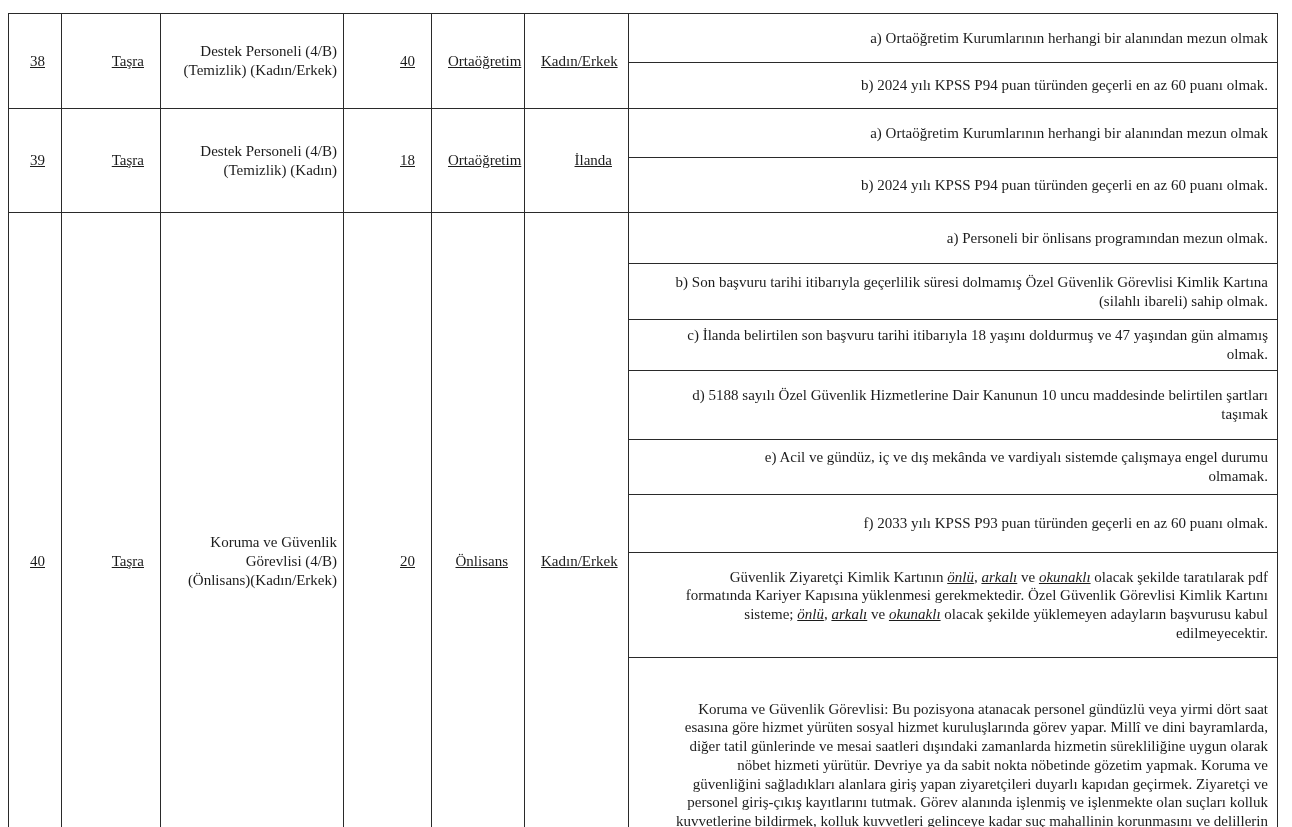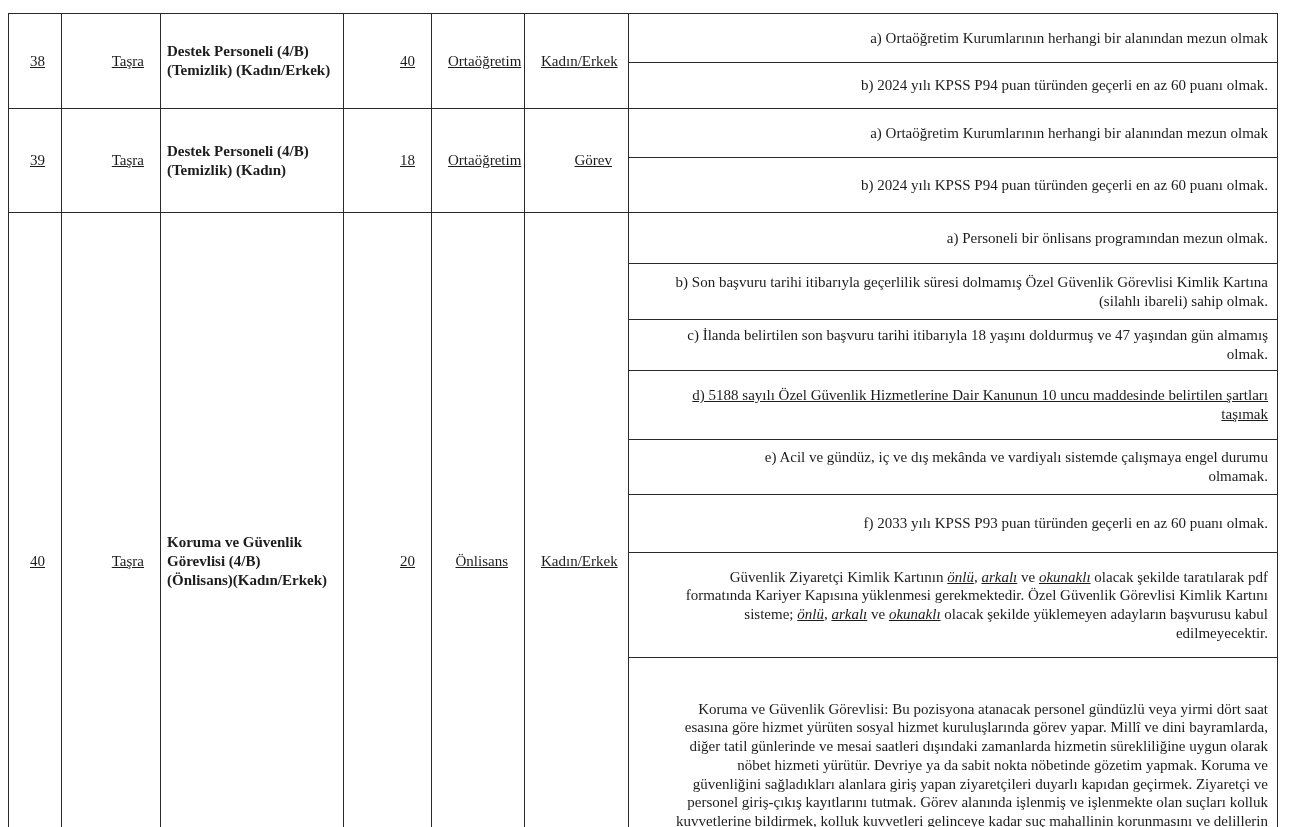--- a/index.html
+++ b/index.html
@@ -31,39 +31,38 @@
     vertical-align: middle;
     background: #ffffff;
     overflow: hidden;
   }
   td.c {
     text-align: right;
     padding: 2px 16px;
     text-decoration: underline;
   }
   td.pos {
-    text-align: left;
+    text-align: right;
     white-space: pre-line;
     padding: 2px 6px;
-    font-weight: bold;
   }
   td.req {
     text-align: right;
     padding: 4px 9px;
     white-space: pre-line;
   }
   td.req.vcenter {
     vertical-align: middle;
   }
   .rh40  { height: 40px; }
   .rh37  { height: 37px; }
   .rh46  { height: 46px; }
   .rh42  { height: 42px; }
   .rh47  { height: 47px; }
-  .rh60  { height: 60px; text-decoration: underline; }
+  .rh60  { height: 60px; }
   .rh49  { height: 49px; }
   .rh96  { height: 96px; }
   .rh244 { height: 244px; }
   .u { text-decoration: underline; font-style: italic; }
 </style>
 </head>
 <body>
 
 <div class="page">
   <table class="jobs">
@@ -92,21 +91,21 @@
         <td class="req rh37">b) 2024 yılı KPSS P94 puan türünden geçerli en az 60 puanı olmak.</td>
       </tr>
 
       <tr>
         <td class="c" rowspan="2">39</td>
         <td class="c" rowspan="2">Taşra</td>
         <td class="pos" rowspan="2">Destek Personeli (4/B)
 (Temizlik) (Kadın)</td>
         <td class="c" rowspan="2">18</td>
         <td class="c" rowspan="2">Ortaöğretim</td>
-        <td class="c" rowspan="2">Görev</td>
+        <td class="c" rowspan="2">İlanda</td>
         <td class="req rh40">a) Ortaöğretim Kurumlarının herhangi bir alanından mezun olmak</td>
       </tr>
       <tr>
         <td class="req rh46">b) 2024 yılı KPSS P94 puan türünden geçerli en az 60 puanı olmak.</td>
       </tr>
 
       <tr>
         <td class="c" rowspan="8">40</td>
         <td class="c" rowspan="8">Taşra</td>
         <td class="pos" rowspan="8">Koruma ve Güvenlik

